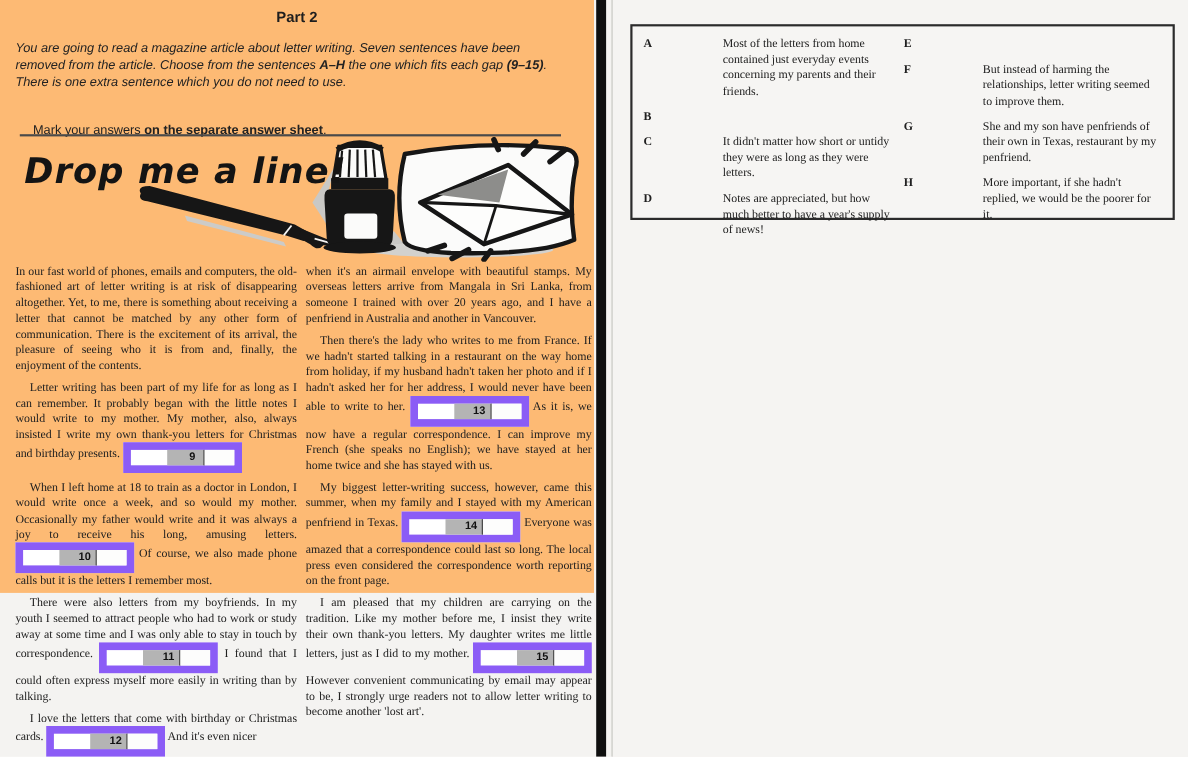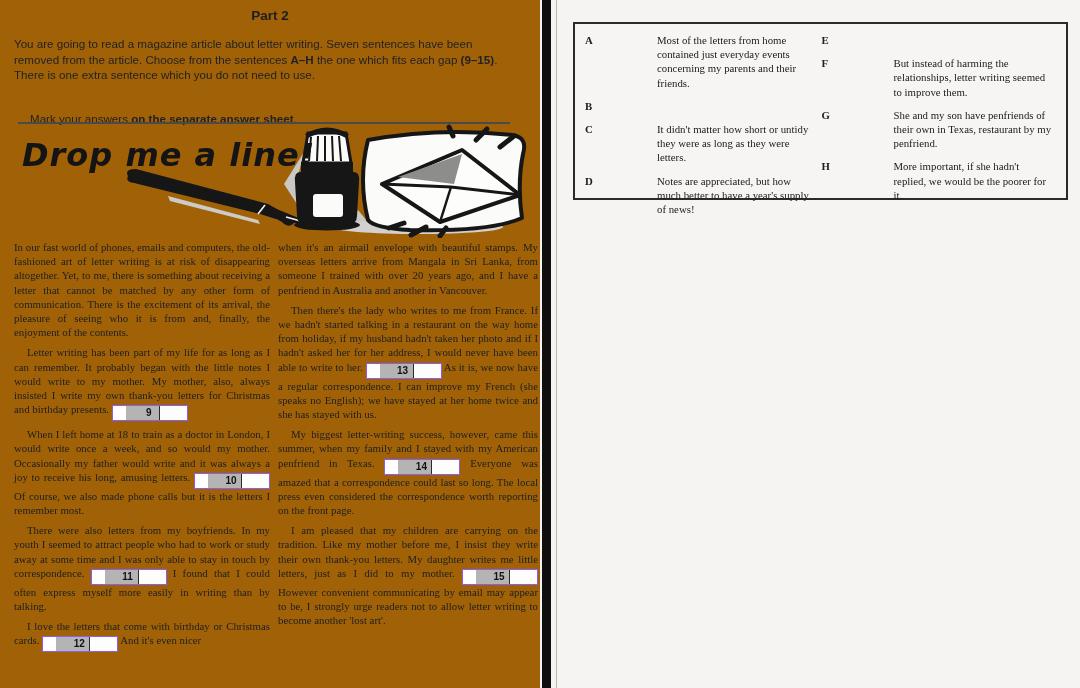--- a/index.html
+++ b/index.html
@@ -1,42 +1,42 @@
 <!DOCTYPE html>
 <html><head>
 <meta charset="utf-8">
 <style>
   html,body{margin:0;padding:0;}
   body{font-family:"Liberation Serif",serif;color:#1e1e1e;}
   .canvas{position:relative;width:1080px;height:688px;background:#f4f3f1;overflow:hidden;}
 
   
-  .left-page{position:absolute;left:0;top:0;width:540px;height:688px;background:#a16207;}
+  .left-page{position:absolute;left:0;top:0;width:540px;height:539px;background:#fdba74;}
   .part-label{position:absolute;left:0;top:8px;width:540px;text-align:center;
               font-family:"Liberation Sans",sans-serif;font-weight:bold;font-size:13.5px;}
   .instructions{position:absolute;left:14px;top:36px;width:505px;margin:0;
-                font-family:"Liberation Sans",sans-serif;font-size:11.6px;line-height:15.5px;color:#222;}
+                font-family:"Liberation Sans",sans-serif;font-size:11.6px;line-height:15.5px;color:#222;font-style:italic;}
   .mark-line{position:absolute;left:14px;top:96px;width:505px;margin:16px;
              font-family:Liberation Sans, sans-serif;font-size:11.6px;color:#222;}
   .rule{position:absolute;left:18px;top:122px;width:492px;height:0;border-top:2px solid #4a4a4a;}
 
   .title-block{position:absolute;left:0;top:124px;width:540px;height:114px;}
   .article-title{position:absolute;left:22px;top:12px;
                  font-family:"DejaVu Sans",sans-serif;font-weight:bold;font-style:italic;
                  font-size:32px;letter-spacing:1px;color:#141414;white-space:nowrap;}
   .illu{position:absolute;left:108px;top:0;}
 
   .col{position:absolute;top:240px;text-align:justify;font-size:10.8px;line-height:14.2px;color:#202020;}
   .col-left{left:14px;width:256px;}
   .col-right{left:278px;width:260px;}
   .para{margin:0 0 6px 0;}
   .para.indent{text-indent:13px;}
 
-  .gap{display:inline-block;vertical-align:-3px;height:14px;border:1px solid #8b5cf6;
-       background:#fff;white-space:nowrap;line-height:13px;}
+  .gap{display:inline-block;vertical-align:-3px;height:14px;border:7px solid #8b5cf6;
+       background:#fff;white-space:nowrap;line-height:13px;padding-left:20px;}
   .gap-num{display:inline-block;width:34px;height:14px;background:#b4b4b4;border-right:1px solid #2a2a2a;
            text-align:center;font-family:"Liberation Sans",sans-serif;font-weight:bold;font-size:10px;
            color:#111;box-sizing:border-box;vertical-align:top;line-height:14px;}
   .gap-blank{display:inline-block;width:27px;height:14px;vertical-align:top;background:#fdfdfc;}
 
   
   .spine{position:absolute;left:542px;top:0;width:9px;height:688px;background:#0f0f0f;}
   .spine-edge{position:absolute;left:556px;top:0;width:1px;height:688px;background:#bab8b4;}
 
   

